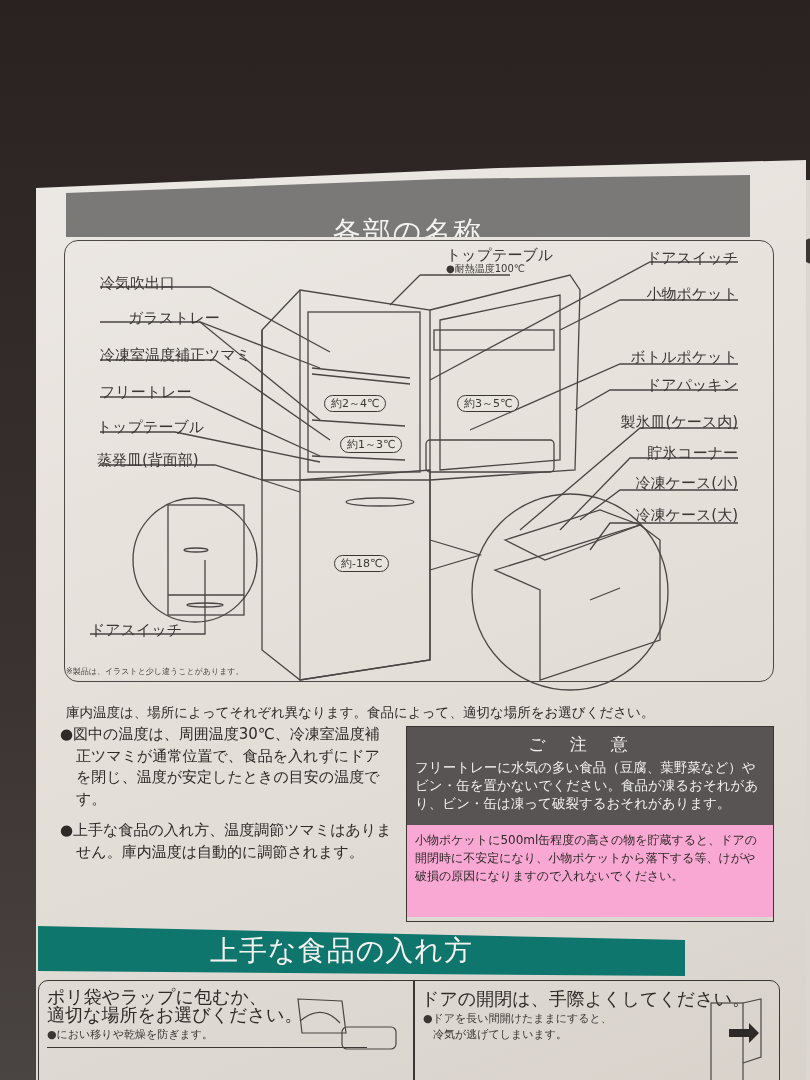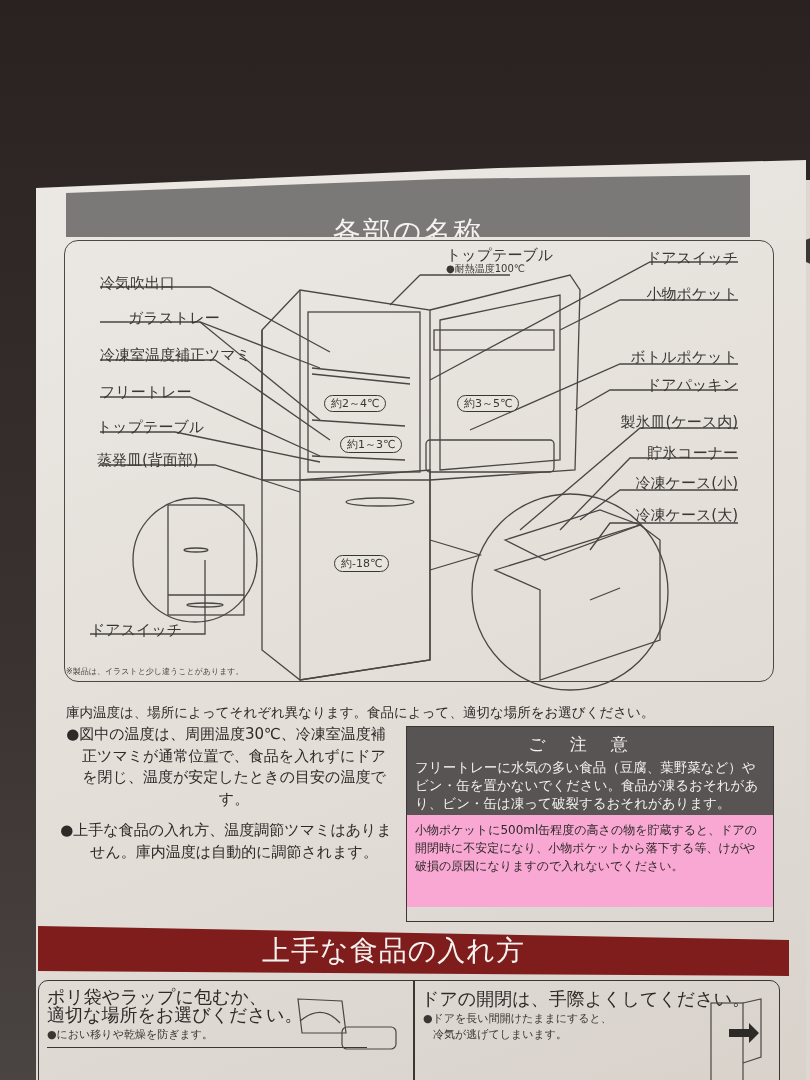--- a/index.html
+++ b/index.html
@@ -17,28 +17,28 @@
           font-size:28px;letter-spacing:2px;margin-top:16px;}
   .diagram-box{position:absolute;left:64px;top:240px;width:708px;height:440px;
           border:1.5px solid #4c4846;border-radius:14px;}
   .lbl{position:absolute;font-size:15px;color:#3a3634;white-space:nowrap;}
   .lbl.r{text-align:right;}
   svg.art{position:absolute;left:0;top:0;}
   .temp{position:absolute;font-size:11px;color:#3a3634;border:1.3px solid #3a3634;border-radius:10px;
         padding:0 6px;background:#e8e4de;white-space:nowrap;}
   .note{position:absolute;left:66px;top:666px;font-size:8px;color:#4a4644;}
   .intro{position:absolute;left:66px;top:704px;font-size:13.5px;color:#2e2a28;white-space:nowrap;}
-  .bullets{position:absolute;left:60px;top:724px;width:332px;font-size:15px;line-height:21.5px;color:#2e2a28;text-align:center;}
+  .bullets{position:absolute;left:60px;top:724px;width:332px;font-size:15px;line-height:21.5px;color:#2e2a28;}
   .bullets p{margin:0 0 10px 0;padding-left:16px;text-indent:-16px;}
   .caution{position:absolute;left:406px;top:726px;width:366px;height:194px;border:1.5px solid #3a3634;}
-  .caution-head{height:88px;background:#575453;color:#f3f1ee;}
+  .caution-head{height:98px;background:#575453;color:#f3f1ee;}
   .caution-title{text-align:center;font-size:17px;letter-spacing:24px;padding-top:6px;}
   .caution-body1{font-size:13.5px;line-height:18px;padding:0 8px;margin-top:2px;}
   .caution-body2{font-size:12px;line-height:18px;padding:6px 8px;color:#2e2a28;background:#f9a8d4;height:80px;}
-  .banner2{position:absolute;left:38px;top:926px;width:751px;height:50px;background:#7f1d1d;
+  .banner2{position:absolute;left:38px;top:926px;width:647px;height:50px;background:#0f766e;
            clip-path:polygon(0 0,100% 14px,100% 100%,0 90%);}
   .banner2-title{position:absolute;left:0;right:40px;top:6px;text-align:center;color:#f4f2ef;font-size:28px;letter-spacing:1px;}
   .tips-box{position:absolute;left:38px;top:980px;width:740px;height:110px;border:1.5px solid #3a3634;border-radius:10px;}
   .tip-divider{position:absolute;left:374px;top:0;width:1.5px;height:110px;background:#3a3634;}
   .tip-text{position:absolute;font-size:18px;color:#2e2a28;white-space:nowrap;}
   .tip-sub{position:absolute;font-size:11px;color:#3a3634;white-space:nowrap;line-height:15px;}
   .hr{position:absolute;height:1.2px;background:#3a3634;}
 </style>
 </head>
 <body>

